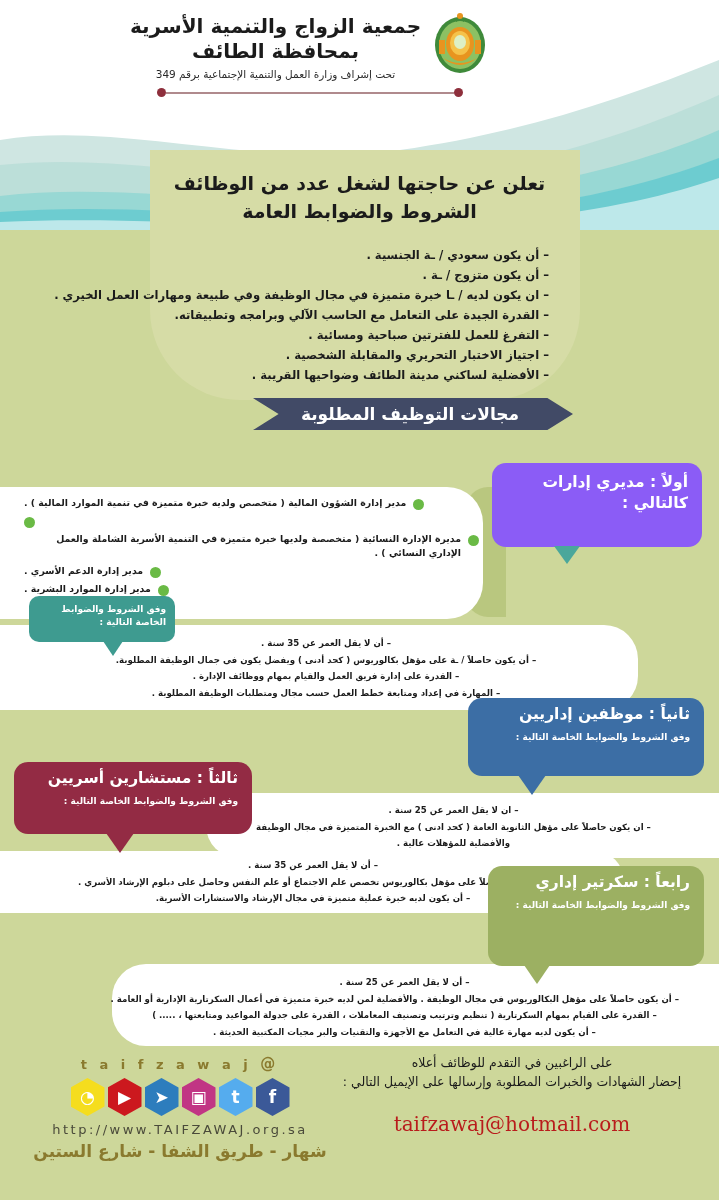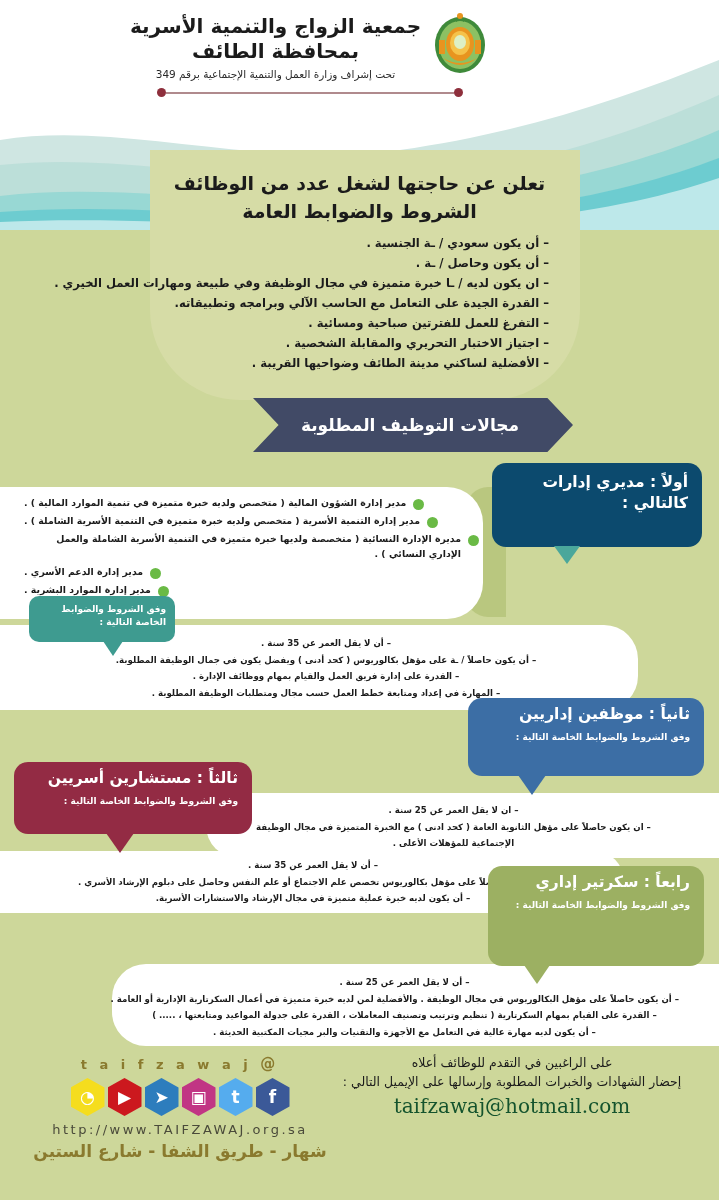--- a/index.html
+++ b/index.html
@@ -39,48 +39,48 @@
   
   .logo { width:58px; height:66px; position:relative; flex:none; }
   .divider-row { margin-top:8px; display:flex; align-items:center; justify-content:center; }
   .divider-line { width:288px; height:2px; background:#b08a8d; position:relative; }
   .dot { width:9px; height:9px; border-radius:50%; background:#8e2f3c; flex:none;}
 
   
   .ann { position:absolute; left:0; top:172px; width:719px; z-index:5; text-align:center; }
   .ann-t1 { font-size:19px; font-weight:bold; color:#1b1b1b; letter-spacing:0.5px;}
   .ann-t2 { font-size:19px; font-weight:bold; color:#1b1b1b; margin-top:6px;}
-  .ann-list { margin-top:12px; padding-right:0; }
+  .ann-list { margin-top:24px; padding-right:0; }
   .ann-li {
     direction:rtl; text-align:right; font-size:11.6px; font-weight:bold; color:#1b1b1b;
     line-height:1.72; padding-right:170px; padding-left:118px; white-space:nowrap;
   }
 
   
   .navybanner {
-    position:absolute; left:253px; top:398px; width:320px; height:54px; z-index:6;
+    position:absolute; left:253px; top:398px; width:320px; height:32px; z-index:6;
   }
   .navybanner .shape {
     position:absolute; inset:0;
     background:#414a66;
     clip-path:polygon(0% 0%, 92% 0%, 100% 50%, 92% 100%, 0% 100%, 8% 50%);
   }
   .navybanner .txt {
     position:absolute; inset:0; display:flex; align-items:center; justify-content:center;
     color:#fff; font-size:17px; font-weight:bold; letter-spacing:0.5px; padding-right:6px;
   }
 
   
   .bubble { position:absolute; z-index:7; border-radius:14px; color:#fff; }
   .bubble .b-title { font-weight:bold; line-height:1.35; }
   .bubble .b-sub { font-size:9px; font-weight:bold; margin-top:7px; line-height:1.3; }
   .tail { position:absolute; width:0; height:0; }
 
   
-  #bubble1 { left:492px; top:463px; width:210px; height:84px; background:#0c4a6e; padding:9px 14px 0 14px; text-align:right; }
+  #bubble1 { left:492px; top:463px; width:210px; height:84px; background:#8b5cf6; padding:9px 14px 0 14px; text-align:right; }
   #bubble1 .b-title { font-size:15.5px; }
   #bubble1 .tail { left:62px; bottom:-17px; border-left:13px solid transparent; border-right:13px solid transparent; border-top:18px solid #4aa79b; }
 
   
   #note1 {
     position:absolute; left:29px; top:596px; width:146px; height:46px; background:#3e9b90;
     border-radius:10px; z-index:8; color:#fff; font-size:9px; font-weight:bold;
     padding:7px 9px 0 9px; text-align:right; line-height:1.45;
   }
   #note1 .tail { left:74px; bottom:-14px; border-left:10px solid transparent; border-right:10px solid transparent; border-top:15px solid #3e9b90; }
@@ -152,21 +152,21 @@
     clip-path:polygon(50% 0%, 100% 25%, 100% 75%, 50% 100%, 0% 75%, 0% 25%);
     display:flex; align-items:center; justify-content:center;
     color:#fff; font-weight:bold; font-size:17px;
   }
   .url { font-size:13px; letter-spacing:2.5px; color:#4a4a3a; margin-top:6px; font-weight:normal;}
   .addr { font-size:17px; font-weight:bold; color:#8a7a2e; margin-top:4px; direction:rtl;}
 
   .f-right { position:absolute; right:24px; top:0; width:366px; text-align:center; direction:rtl; }
   .f-r1 { font-size:12.5px; color:#1b1b1b; font-weight:normal; }
   .f-r2 { font-size:12.5px; color:#1b1b1b; margin-top:4px; font-weight:normal;}
-  .f-r3 { font-size:20px; color:#14532d; margin-top:5px; direction:ltr; font-family:"DejaVu Serif","Liberation Serif",serif; }
+  .f-r3 { font-size:20px; color:#b91c1c; margin-top:23px; direction:ltr; font-family:"DejaVu Serif","Liberation Serif",serif; }
 </style>
 </head>
 <body>
 
 <div id="page">
 
   <div class="olive-body"></div>
   <div class="topwhite"></div>
 
   <svg class="wave-svg" viewBox="0 0 719 230" preserveAspectRatio="none">
@@ -209,21 +209,21 @@
         <span class="dot"></span>
       </div>
     </div>
   </div>
 
   <div class="ann">
     <div class="ann-t1">تعلن عن حاجتها لشغل عدد من الوظائف</div>
     <div class="ann-t2">الشروط والضوابط العامة</div>
     <div class="ann-list" id="ann-list">
         <div class="ann-li">– أن يكون سعودي / ـة الجنسية .</div>
-        <div class="ann-li">– أن يكون وحاصل / ـة .</div>
+        <div class="ann-li">– أن يكون متزوج / ـة .</div>
         <div class="ann-li">– ان يكون لديه / ـا خبرة متميزة في مجال الوظيفة وفي طبيعة ومهارات العمل الخيري .</div>
         <div class="ann-li">– القدرة الجيدة على التعامل مع الحاسب الآلي وبرامجه وتطبيقاته.</div>
         <div class="ann-li">– التفرغ للعمل للفترتين صباحية ومسائية .</div>
         <div class="ann-li">– اجتياز الاختبار التحريري والمقابلة الشخصية .</div>
         <div class="ann-li">– الأفضلية لساكني مدينة الطائف وضواحيها القريبة .</div>
       </div>
   </div>
 
   <div class="navybanner">
     <div class="shape"></div>
@@ -240,21 +240,20 @@
     <span class="tail"></span>
   </div>
 
   <div id="roles">
       <div class="role-row">
         <span class="role-bullet"></span>
         <span class="role-txt">مدير إدارة الشؤون المالية ( متخصص ولديه خبرة متميزة في تنمية الموارد المالية ) .</span>
       </div>
       <div class="role-row">
         <span class="role-bullet"></span>
-        <span class="role-txt">مدير إدارة التنمية الأسرية ( متخصص ولديه خبرة متميزة في التنمية الأسرية الشاملة ) .</span>
       </div>
       <div class="role-row">
         <span class="role-bullet"></span>
         <span class="role-txt">مديرة الإدارة النسائية ( متخصصة ولديها خبرة متميزة في التنمية الأسرية الشاملة والعمل الإداري النسائي ) .</span>
       </div>
       <div class="role-row">
         <span class="role-bullet"></span>
         <span class="role-txt">مدير إدارة الدعم الأسري .</span>
       </div>
       <div class="role-row">
@@ -280,21 +279,21 @@
 
   <div class="bubble" id="bubble2">
     <div class="b-title">ثانياً : موظفين إداريين</div>
     <div class="b-sub">وفق الشروط والضوابط الخاصة التالية :</div>
     <span class="tail"></span>
   </div>
   <div class="card" id="cardC">
     <div class="inner" id="req2">
         <div class="card-line">– ان لا يقل العمر عن 25 سنة .</div>
         <div class="card-line">– ان يكون حاصلاً على مؤهل الثانوية العامة ( كحد ادنى ) مع الخبرة المتميزة في مجال الوظيفة</div>
-        <div class="card-line">الإجتماعية للمؤهلات الأعلى .</div>
+        <div class="card-line">والأفضلية للمؤهلات عالية .</div>
       </div>
   </div>
 
   <div class="bubble" id="bubble3">
     <div class="b-title">ثالثاً : مستشارين أسريين</div>
     <div class="b-sub">وفق الشروط والضوابط الخاصة التالية :</div>
     <span class="tail"></span>
   </div>
   <div class="card" id="cardD">
     <div class="inner" id="req3">

